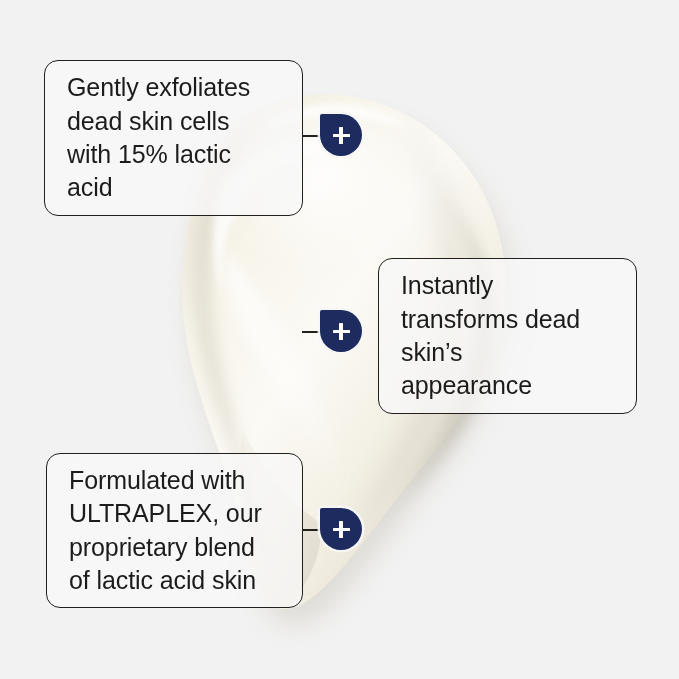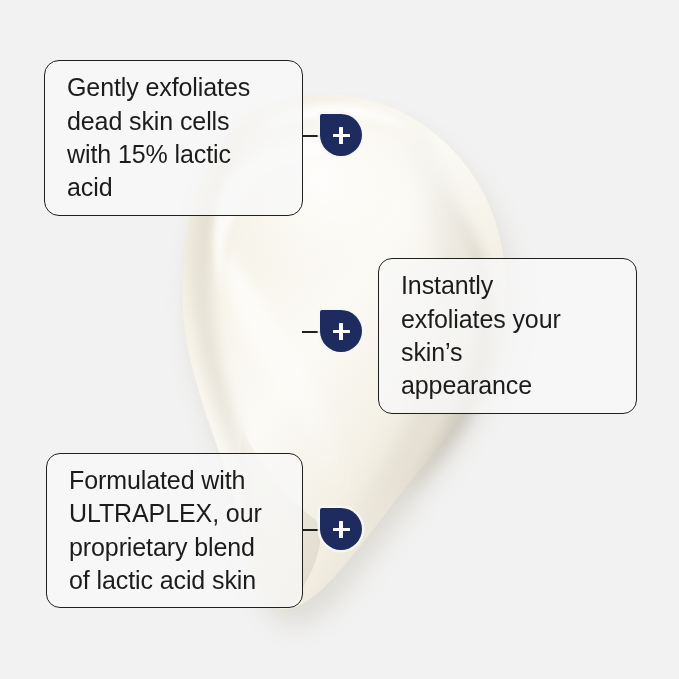--- a/index.html
+++ b/index.html
@@ -45,21 +45,20 @@
     letter-spacing: -0.1px;
     white-space: pre-line;
     font-weight: 400;
   }
 
   #box-1 {
     left: 44px; top: 60px;
     width: 259px; height: 156px;
     padding-left: 22px;
     padding-right: 4px;
-    border-radius: 15px;
   }
   #box-2 {
     left: 378px; top: 258px;
     width: 259px; height: 156px;
     padding-left: 22px;
     padding-right: 4px;
   }
   #box-3 {
     left: 46px; top: 453px;
     width: 257px; height: 155px;
@@ -211,21 +210,21 @@
   </div>
 
   <div class="plus-badge" id="badge-1">
     <span class="plus-glyph"></span>
   </div>
 
   <div class="connector" id="connector-2"></div>
 
   <div class="callout-box" id="box-2">
     <div class="callout-text">Instantly
-exfoliates your
+transforms dead
 skin’s
 appearance</div>
   </div>
 
   <div class="plus-badge" id="badge-2">
     <span class="plus-glyph"></span>
   </div>
 
   <div class="connector" id="connector-3"></div>
 

